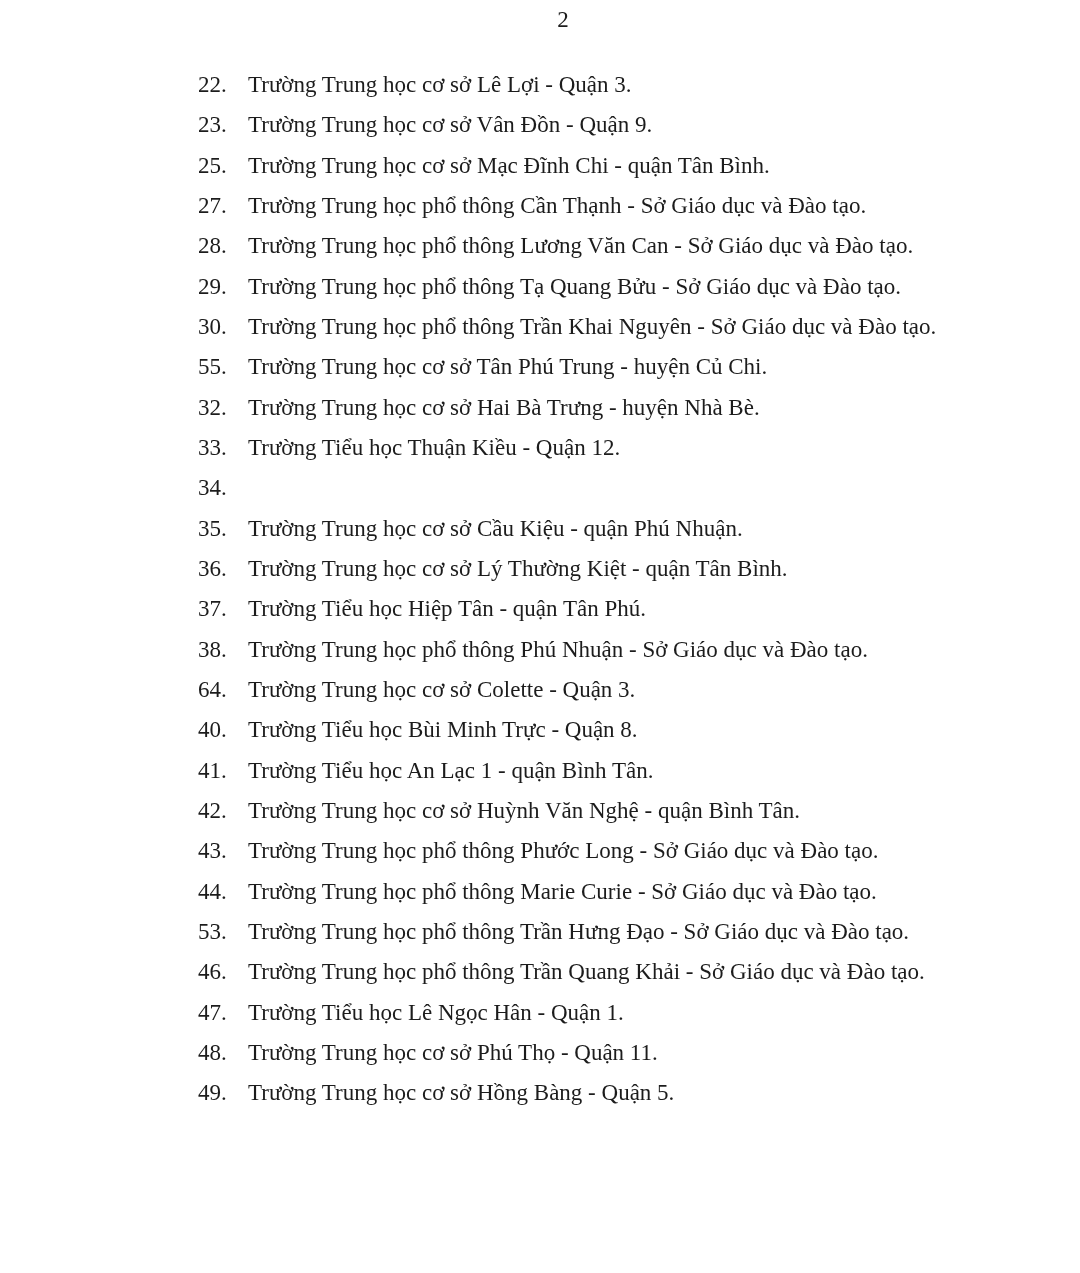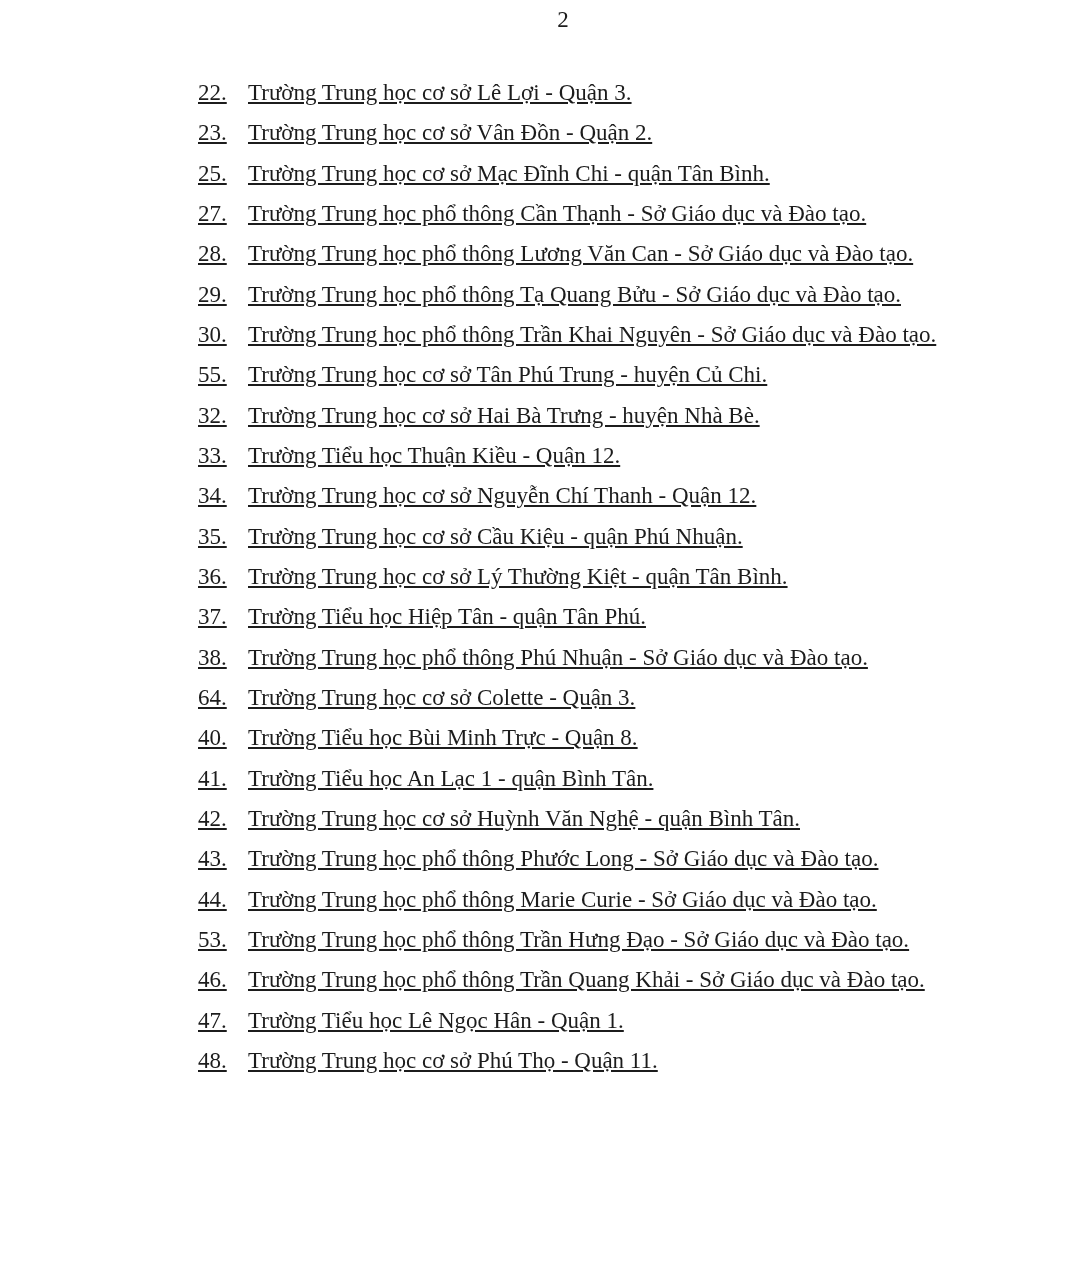--- a/index.html
+++ b/index.html
@@ -20,23 +20,22 @@
   }
   .page-number {
     margin-top: 6px;
     width: 730px;
     text-align: center;
     font-size: 23px;
     line-height: 27px;
   }
   ol.school-list {
     list-style: none;
-    margin: 40px 0 0 0;
+    margin: 32px 0 0 0;
     padding: 0;
-    text-decoration: underline;
   }
   ol.school-list li {
     display: flex;
     height: 40.33px;
     line-height: 40.33px;
     font-size: 23px;
     white-space: nowrap;
   }
   ol.school-list .num {
     flex: none;
@@ -51,21 +50,21 @@
 
 <div class="page">
   <div class="page-number">2</div>
   <ol class="school-list" id="school-list">
       <li>
         <span class="num">22.</span>
         <span class="txt">Trường Trung học cơ sở Lê Lợi - Quận 3.</span>
       </li>
       <li>
         <span class="num">23.</span>
-        <span class="txt">Trường Trung học cơ sở Vân Đồn - Quận 2.</span>
+        <span class="txt">Trường Trung học cơ sở Vân Đồn - Quận 9.</span>
       </li>
       <li>
         <span class="num">25.</span>
         <span class="txt">Trường Trung học cơ sở Mạc Đĩnh Chi - quận Tân Bình.</span>
       </li>
       <li>
         <span class="num">27.</span>
         <span class="txt">Trường Trung học phổ thông Cần Thạnh - Sở Giáo dục và Đào tạo.</span>
       </li>
       <li>
@@ -87,21 +86,20 @@
       <li>
         <span class="num">32.</span>
         <span class="txt">Trường Trung học cơ sở Hai Bà Trưng - huyện Nhà Bè.</span>
       </li>
       <li>
         <span class="num">33.</span>
         <span class="txt">Trường Tiểu học Thuận Kiều - Quận 12.</span>
       </li>
       <li>
         <span class="num">34.</span>
-        <span class="txt">Trường Trung học cơ sở Nguyễn Chí Thanh - Quận 12.</span>
       </li>
       <li>
         <span class="num">35.</span>
         <span class="txt">Trường Trung học cơ sở Cầu Kiệu - quận Phú Nhuận.</span>
       </li>
       <li>
         <span class="num">36.</span>
         <span class="txt">Trường Trung học cơ sở Lý Thường Kiệt - quận Tân Bình.</span>
       </li>
       <li>
@@ -145,14 +143,18 @@
         <span class="txt">Trường Trung học phổ thông Trần Quang Khải - Sở Giáo dục và Đào tạo.</span>
       </li>
       <li>
         <span class="num">47.</span>
         <span class="txt">Trường Tiểu học Lê Ngọc Hân - Quận 1.</span>
       </li>
       <li>
         <span class="num">48.</span>
         <span class="txt">Trường Trung học cơ sở Phú Thọ - Quận 11.</span>
       </li>
+      <li>
+        <span class="num">49.</span>
+        <span class="txt">Trường Trung học cơ sở Hồng Bàng - Quận 5.</span>
+      </li>
     </ol>
 </div>
 
 </body></html>

